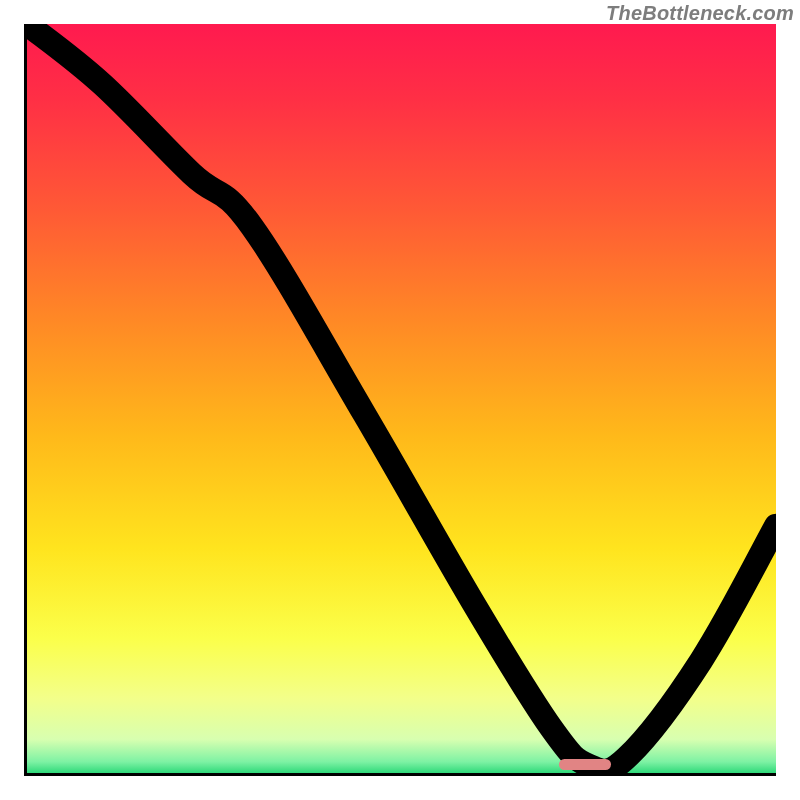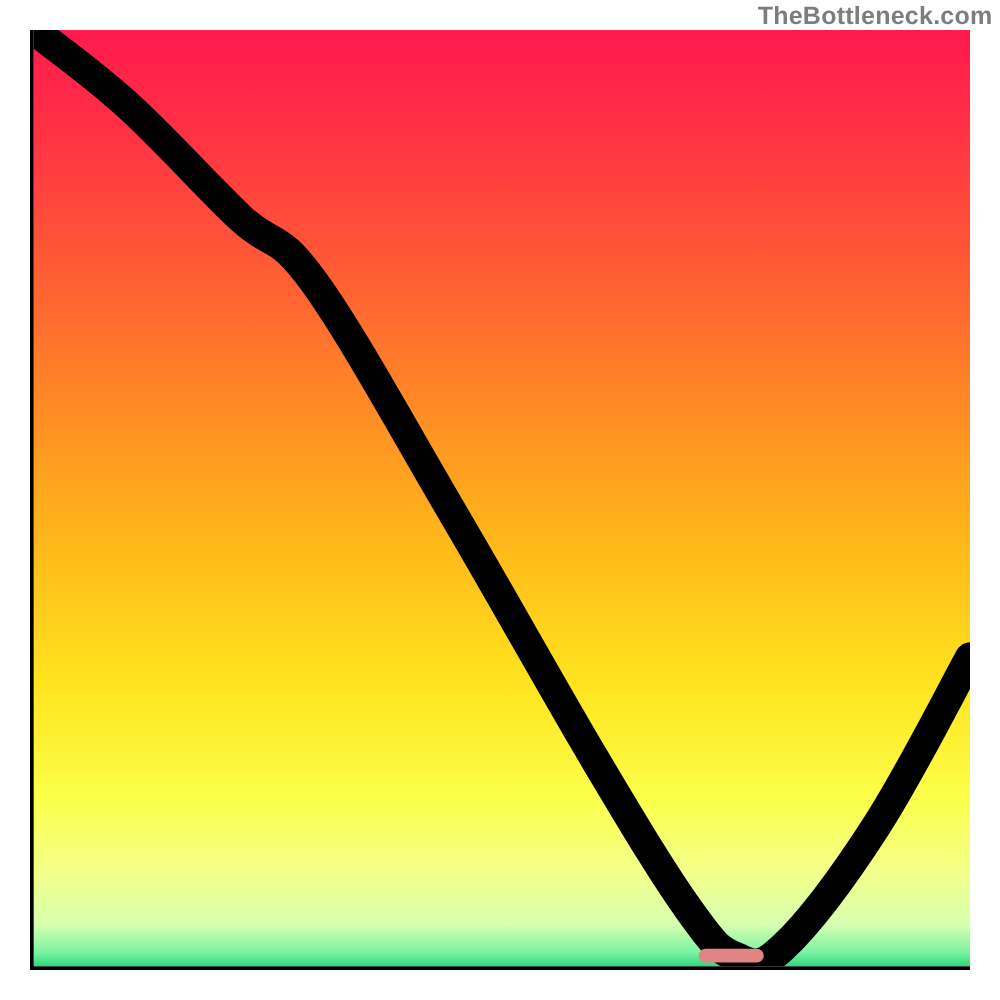--- a/index.html
+++ b/index.html
@@ -8,20 +8,21 @@
     width: 800px;
     height: 800px;
     overflow: hidden;
     font-family: Arial, Helvetica, sans-serif;
     background: #fff;
   }
   .wrap {
     position: relative;
     width: 800px;
     height: 568px;
+    font-style: italic;
   }
   .plot {
     position: absolute;
     left: 24px;
     top: 24px;
     width: 752px;
     height: 752px;
     box-sizing: border-box;
     border-left: 3px solid #000;
     border-bottom: 3px solid #000;

